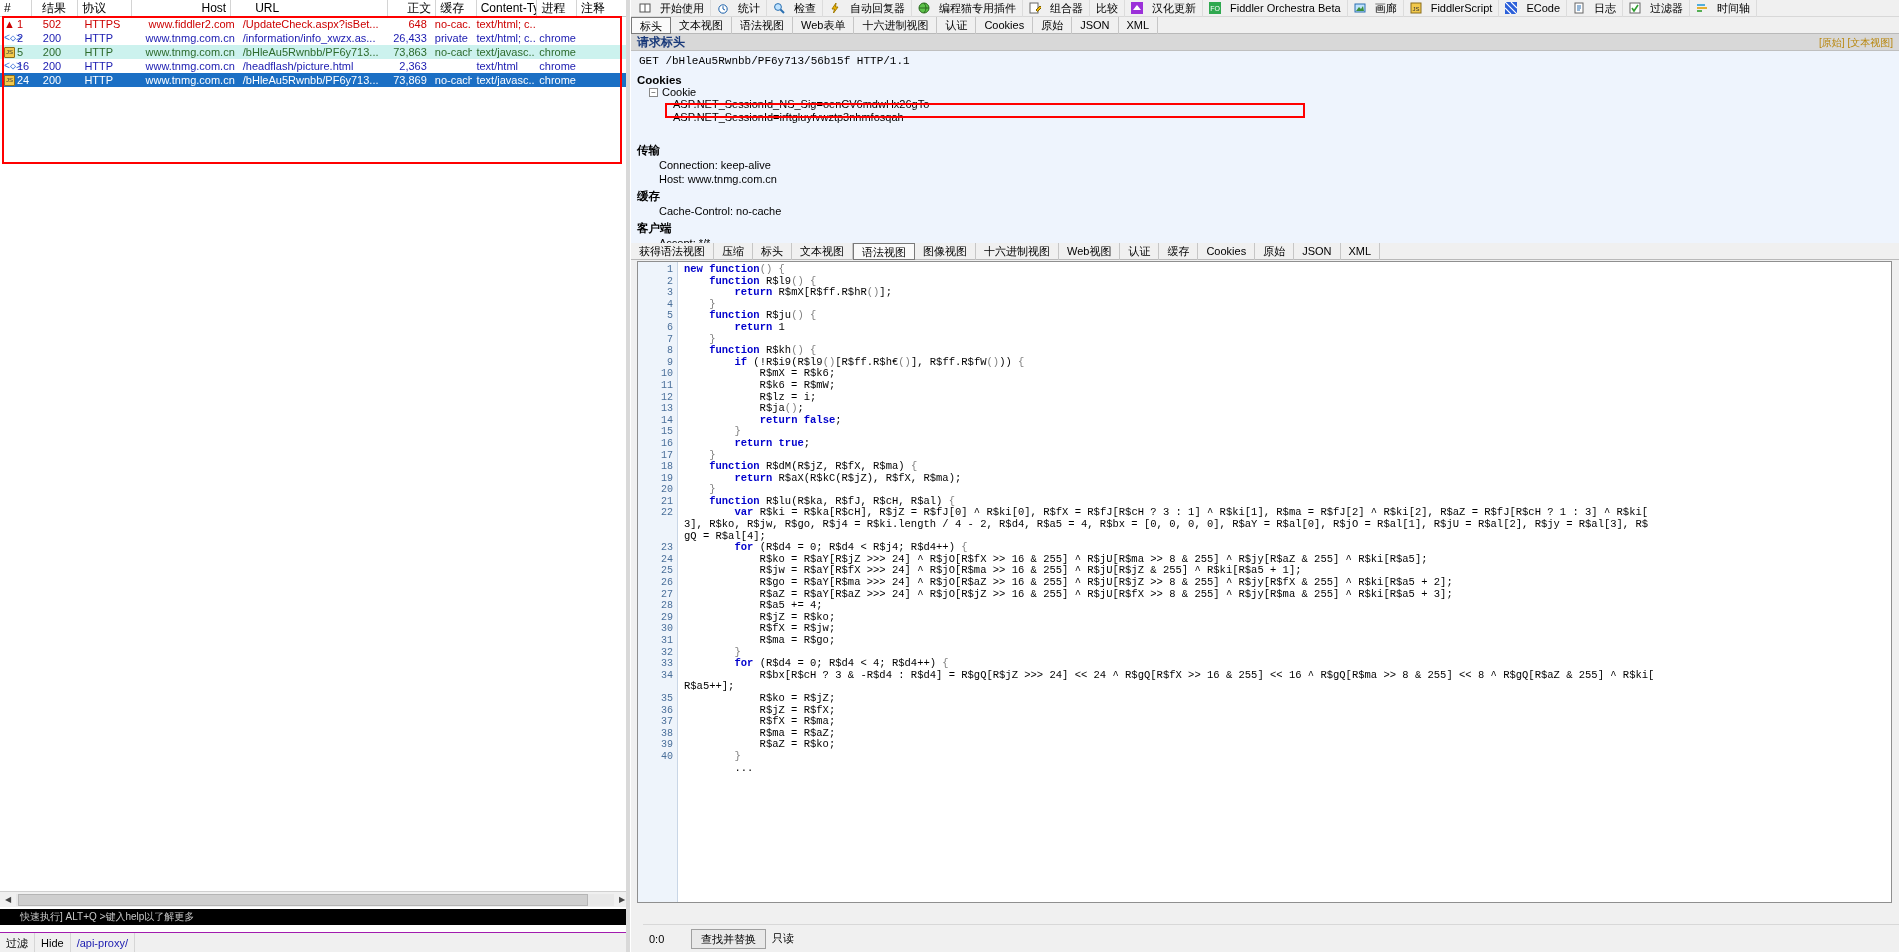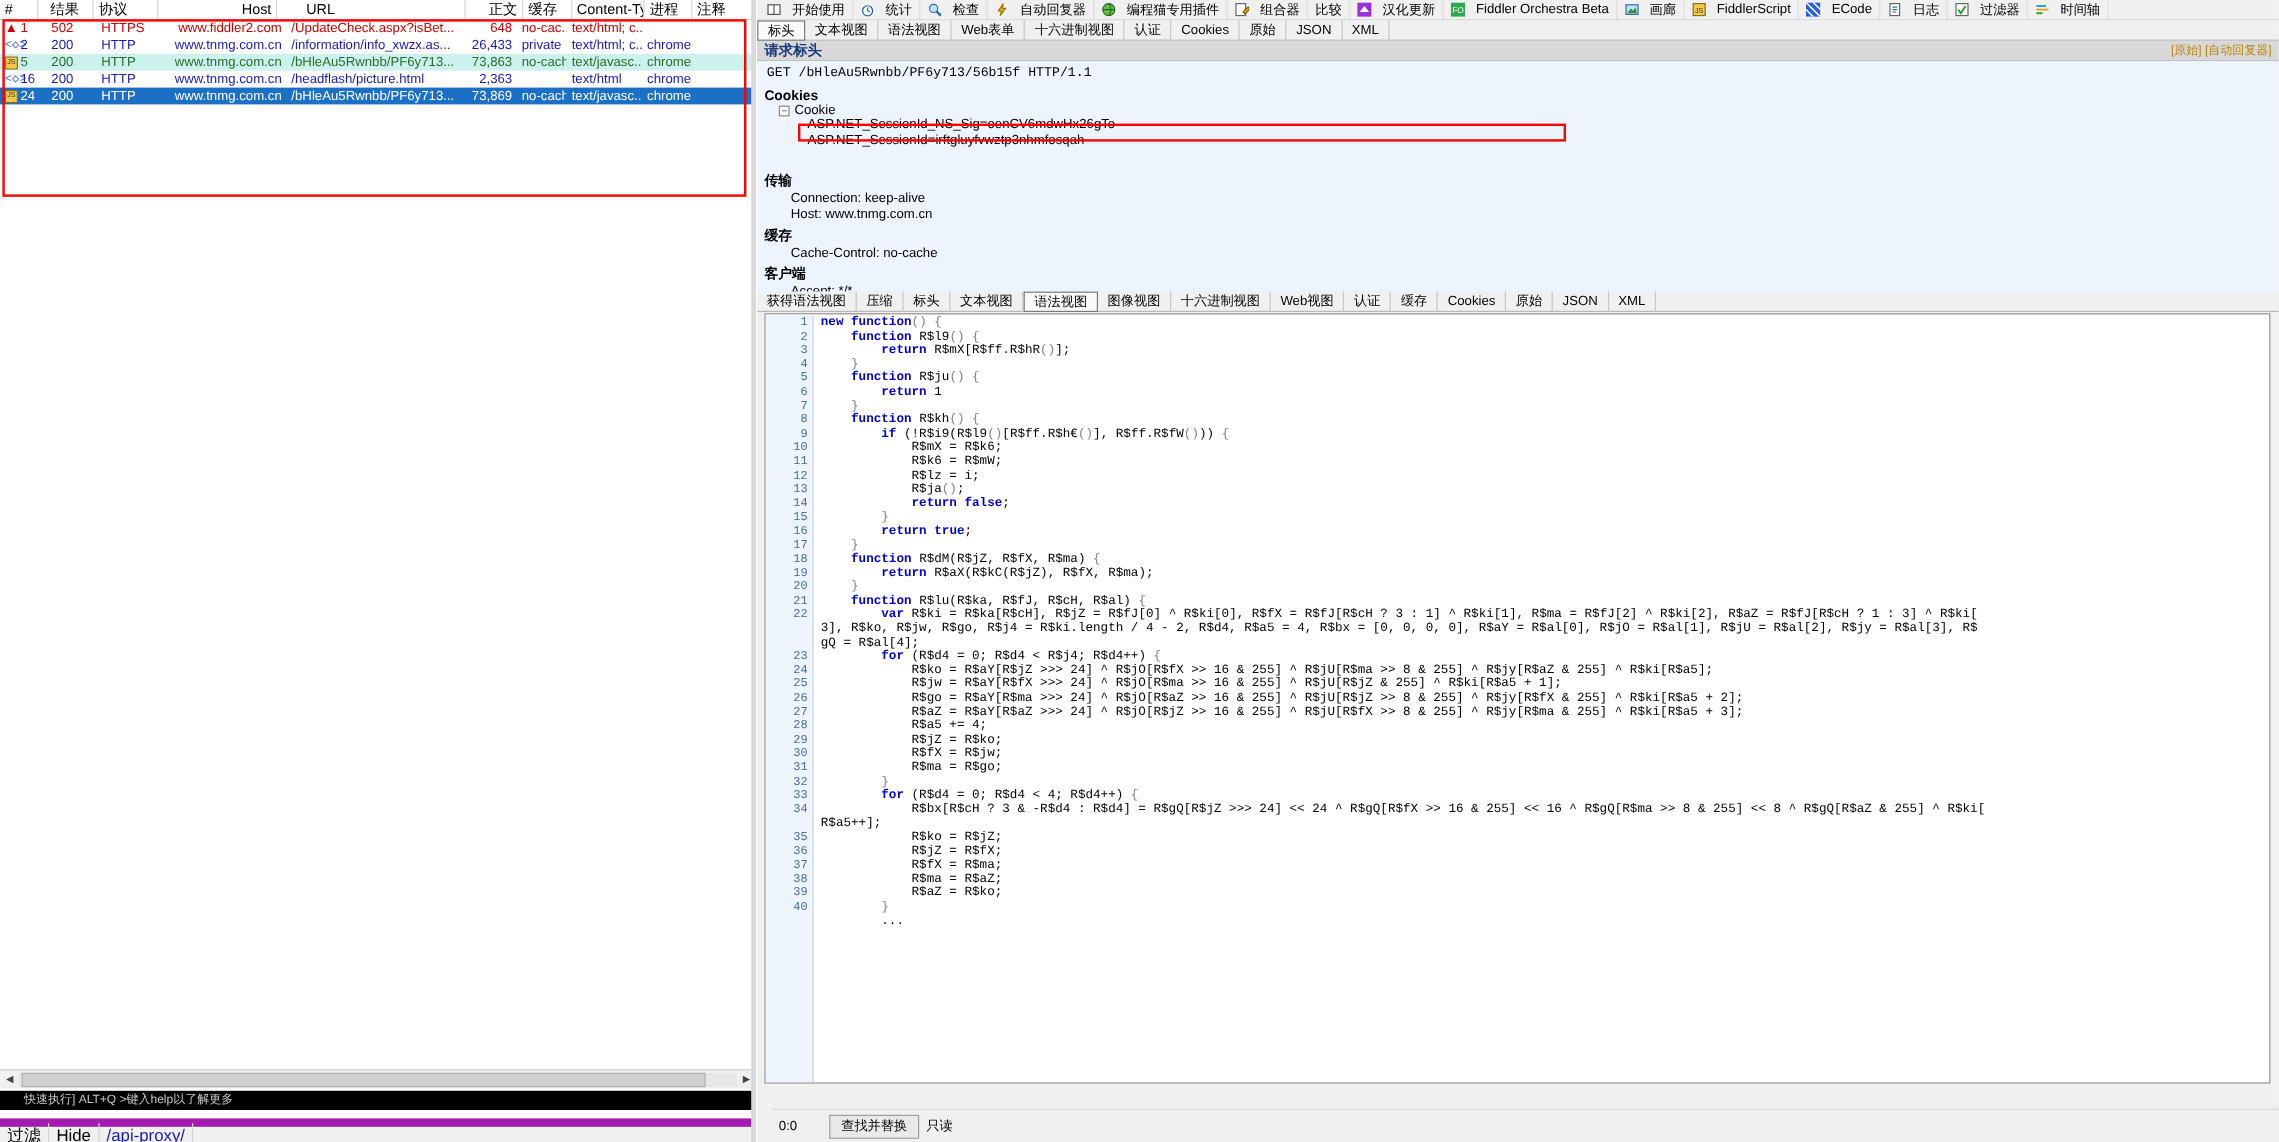--- a/index.html
+++ b/index.html
@@ -88,22 +88,22 @@
   .hscroll .track { flex:1; height:12px; background:#e8e8e8; position:relative; }
   .hscroll .thumb { position:absolute; left:2px; top:0; width:570px; height:12px; background:#cfcfcf; border:1px solid #b5b5b5;}
 
   .quickexec {
     position:absolute; left:0; bottom:27px; width:630px; height:16px;
     background:#000000; color:#c8c8c8; font-size:10px;
     line-height:16px; padding-left:20px; white-space:nowrap;
   }
   .statusbar {
     position:absolute; left:0; bottom:0; width:630px; height:20px;
-    background:#f0f0f0; border-top:7px solid #a21caf;
-    display:flex; align-items:center; font-size:14px; color:#000;
+    background:#f0f0f0; border-top:1px solid #a21caf;
+    display:flex; align-items:center; font-size:11px; color:#000;
   }
   .statusbar .sb { padding:0 6px; border-right:1px solid #d6d6d6; height:20px; line-height:20px;}
   .statusbar .sblink { color:#1a1ab0; text-decoration:none; }
 
   
   .right-pane {
     position:absolute; left:631px; top:0; width:1268px; height:952px;
     background:#f0f0f0;
   }
   .top-toolbar {
@@ -437,21 +437,21 @@
       <div class="rt">十六进制视图</div>
       <div class="rt">认证</div>
       <div class="rt">Cookies</div>
       <div class="rt">原始</div>
       <div class="rt">JSON</div>
       <div class="rt">XML</div>
     </div>
 
     <div class="headers-title">
       <span>请求标头</span>
-      <span class="links">[原始] [自动回复器]</span>
+      <span class="links">[原始] [文本视图]</span>
     </div>
 
     <div class="headers-body">
       <div class="hb-req">GET /bHleAu5Rwnbb/PF6y713/56b15f HTTP/1.1</div>
 
       <div class="hb-group">Cookies</div>
       <div class="hb-tree">
         <span class="hb-exp">−</span>
         <span>Cookie</span>
       </div>

